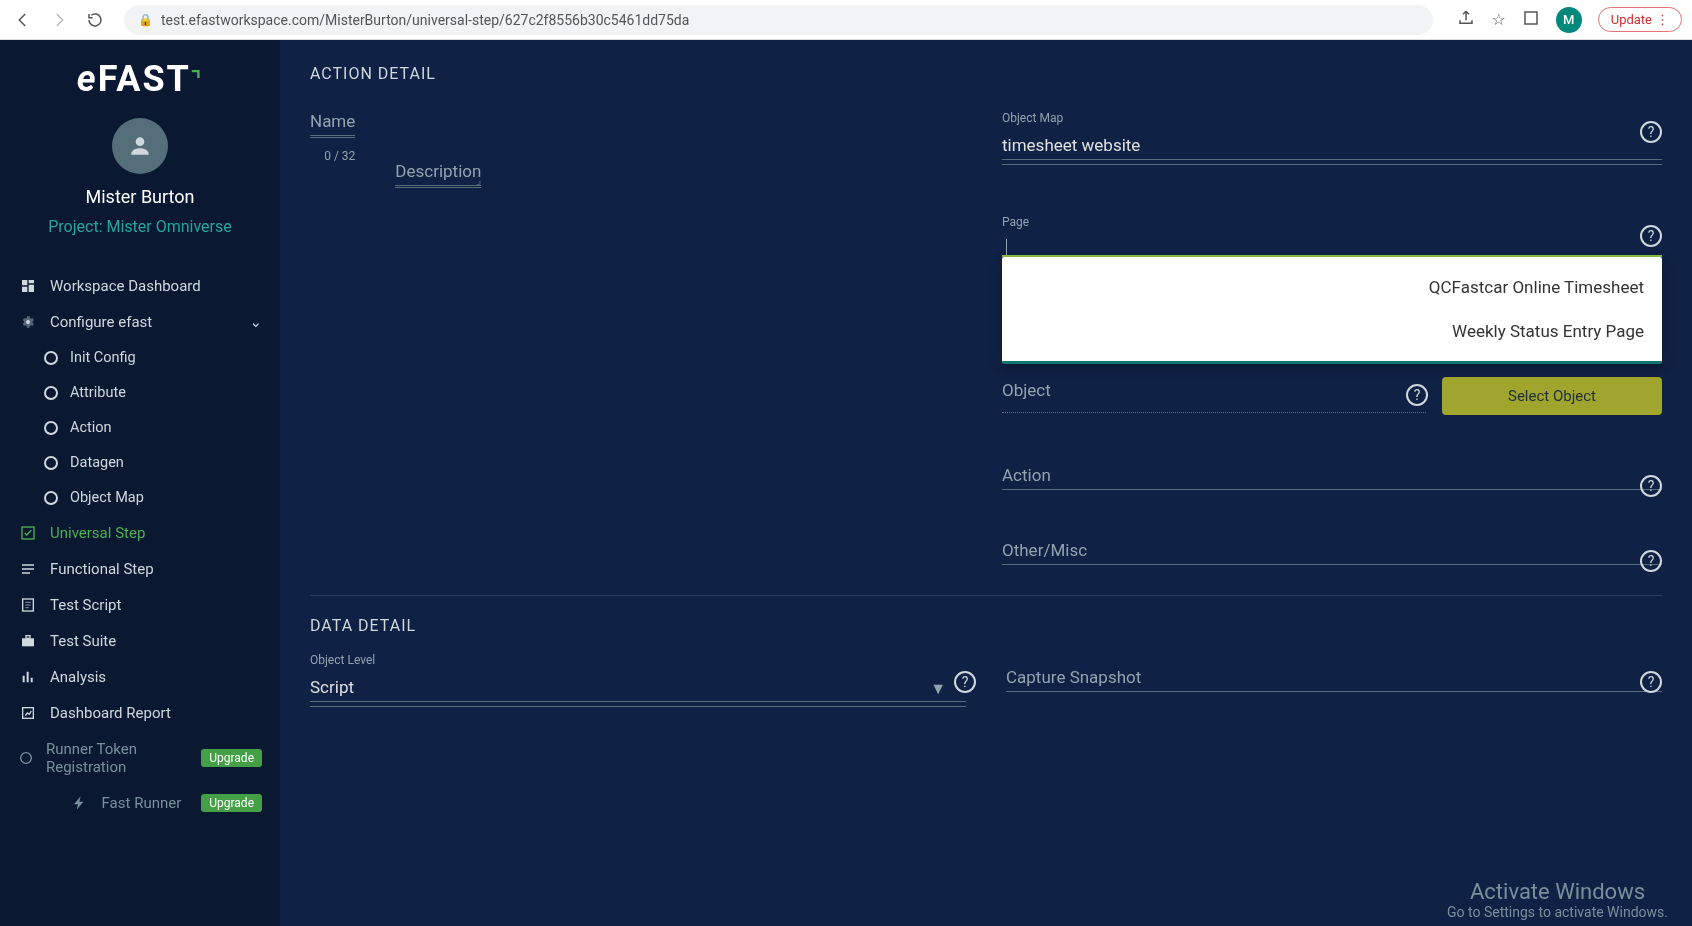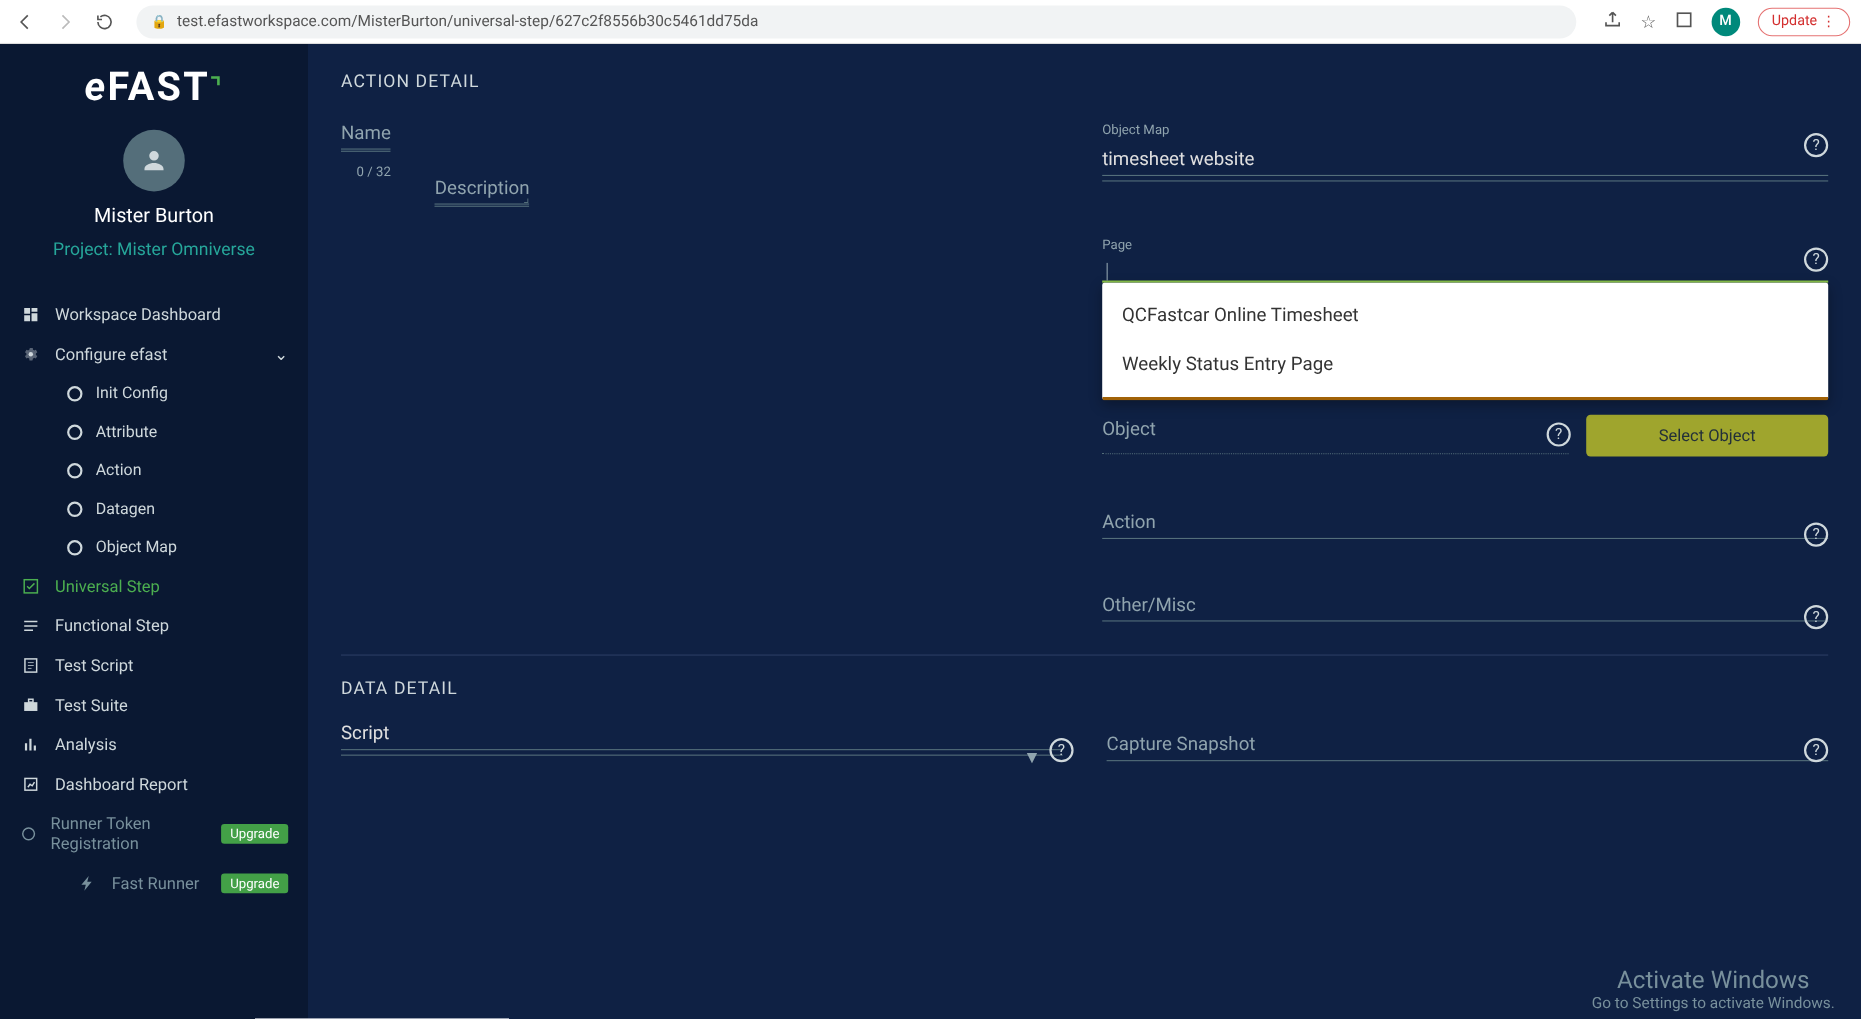--- a/index.html
+++ b/index.html
@@ -19,21 +19,21 @@
   .sidebar{width:280px;background:#0a1832;color:#cfd8dc;display:flex;flex-direction:column;padding-top:14px;}
   .logo{display:flex;align-items:center;justify-content:center;font-size:36px;font-weight:700;color:#fff;letter-spacing:2px;margin:4px 0 18px;}
   .logo .e{ text-transform:lowercase;font-style:italic;}
   .logo .sup{color:#4caf50;font-size:22px;vertical-align:top;}
   .user-area{display:flex;flex-direction:column;align-items:center;margin-bottom:18px;}
   .user-avatar{width:56px;height:56px;border-radius:50%;background:#546e7a;color:#cfd8dc;display:flex;align-items:center;justify-content:center;margin-bottom:12px;}
   .user-name{color:#fff;font-size:18px;}
   .project-line{color:#26a69a;font-size:16px;margin-top:10px;}
   .nav{margin-top:14px;}
   .nav-item{display:flex;align-items:center;padding:9px 18px;font-size:15px;gap:12px;cursor:pointer;}
-  .nav-item.sub{padding-left:61px;font-size:14.5px;}
+  .nav-item.sub{padding-left:44px;font-size:14.5px;}
   .nav-item .ico{width:20px;display:flex;justify-content:center;}
   .nav-item .radio{width:14px;height:14px;border:2px solid #cfd8dc;border-radius:50%;}
   .nav-item .badge{background:#43a047;color:#fff;font-size:12px;padding:2px 8px;border-radius:3px;margin-left:8px;}
   .nav-item.active,.nav-item.green{color:#4caf50;}
   .nav-item.dim{color:#78909c;justify-content:flex-end;}
   .chev{margin-left:auto;}
   .main{flex:1;background:#0f2144;padding:24px 30px 0 30px;position:relative;overflow:hidden;}
   .section-title{color:#cfd8dc;font-size:16px;letter-spacing:1px;margin-bottom:28px;}
   .two-col{display:flex;gap:40px;}
   .col-left{flex:1;display:flex;flex-direction:row;gap:40px;}
@@ -44,21 +44,21 @@
   .field-input{width:100%;border:none;border-bottom:1px solid #546e7a;background:transparent;color:#e0e0e0;font-size:17px;padding:4px 0;}
   .field-input.placeholder{color:#90a4ae;}
   .field-input.dotted{border-bottom:1px dotted #546e7a;}
   .field-input.green{border-bottom:2px solid #8bc34a;}
   .counter{position:absolute;right:0;top:38px;font-size:12px;color:#90a4ae;}
   .help{position:absolute;right:0;top:10px;color:#cfd8dc;width:22px;height:22px;border:2px solid #cfd8dc;border-radius:50%;display:flex;align-items:center;justify-content:center;font-size:14px;}
   .help.inrow{top:4px;}
   .row-with-button{display:flex;align-items:center;gap:16px;}
   .row-with-button .field{flex:1;}
   .olive-btn{background:#afb42b;color:#263238;padding:10px 40px;border:none;border-radius:4px;font-size:15px;min-width:220px;opacity:.9;}
-  .dropdown{position:absolute;top:0;left:0;right:0;background:#fff;color:#333;border-radius:2px;box-shadow:0 4px 12px rgba(0,0,0,.3);z-index:20;padding:8px 0;border-bottom:3px solid #a16207;}
+  .dropdown{position:absolute;top:0;left:0;right:0;background:#fff;color:#333;border-radius:2px;box-shadow:0 4px 12px rgba(0,0,0,.3);z-index:20;padding:8px 0;border-bottom:3px solid #0f766e;text-align:right;}
   .dropdown-item{padding:12px 18px;font-size:17px;cursor:pointer;}
   .hr{border:none;border-top:1px solid #2b3d62;margin:30px 0 20px;}
   .bottom-row{display:flex;gap:40px;}
   .bottom-row .select{flex:1;position:relative;}
   .caret{position:absolute;right:20px;top:26px;color:#90a4ae;}
   .watermark{position:absolute;right:24px;bottom:6px;color:#78909c;text-align:center;}
   .watermark .t1{font-size:22px;}
   .watermark .t2{font-size:14px;}
   .handle{position:absolute;right:0;bottom:0;color:#546e7a;font-size:12px;}
   .fieldset{position:relative;}
@@ -300,20 +300,21 @@
         </div>
       </div>
     </div>
 
     <hr class="hr">
 
     <div class="section-title" style="margin-bottom:18px">DATA DETAIL</div>
 
     <div class="bottom-row">
       <div class="select">
+        <label class="field-label float">Object Level</label>
         <div class="field-input">Script</div>
         <div style="border-bottom:1px solid #546e7a;margin-top:4px;"></div>
         <span class="caret">▼</span>
         <span class="help" style="right:-10px;top:18px">?</span>
       </div>
       <div class="select" style="position:relative">
         <div style="height:14px"></div>
         <span class="field-input placeholder" style="border:none">Capture Snapshot</span>
         <div style="border-bottom:1px solid #546e7a;margin-top:4px;"></div>
         <span class="help" style="top:18px">?</span>

